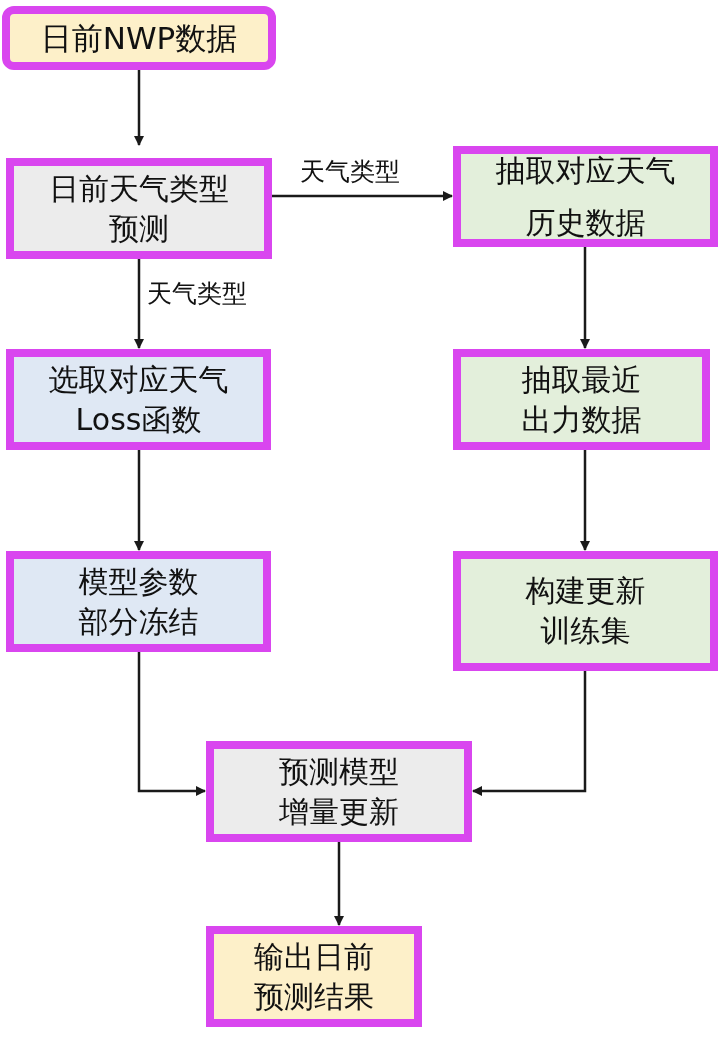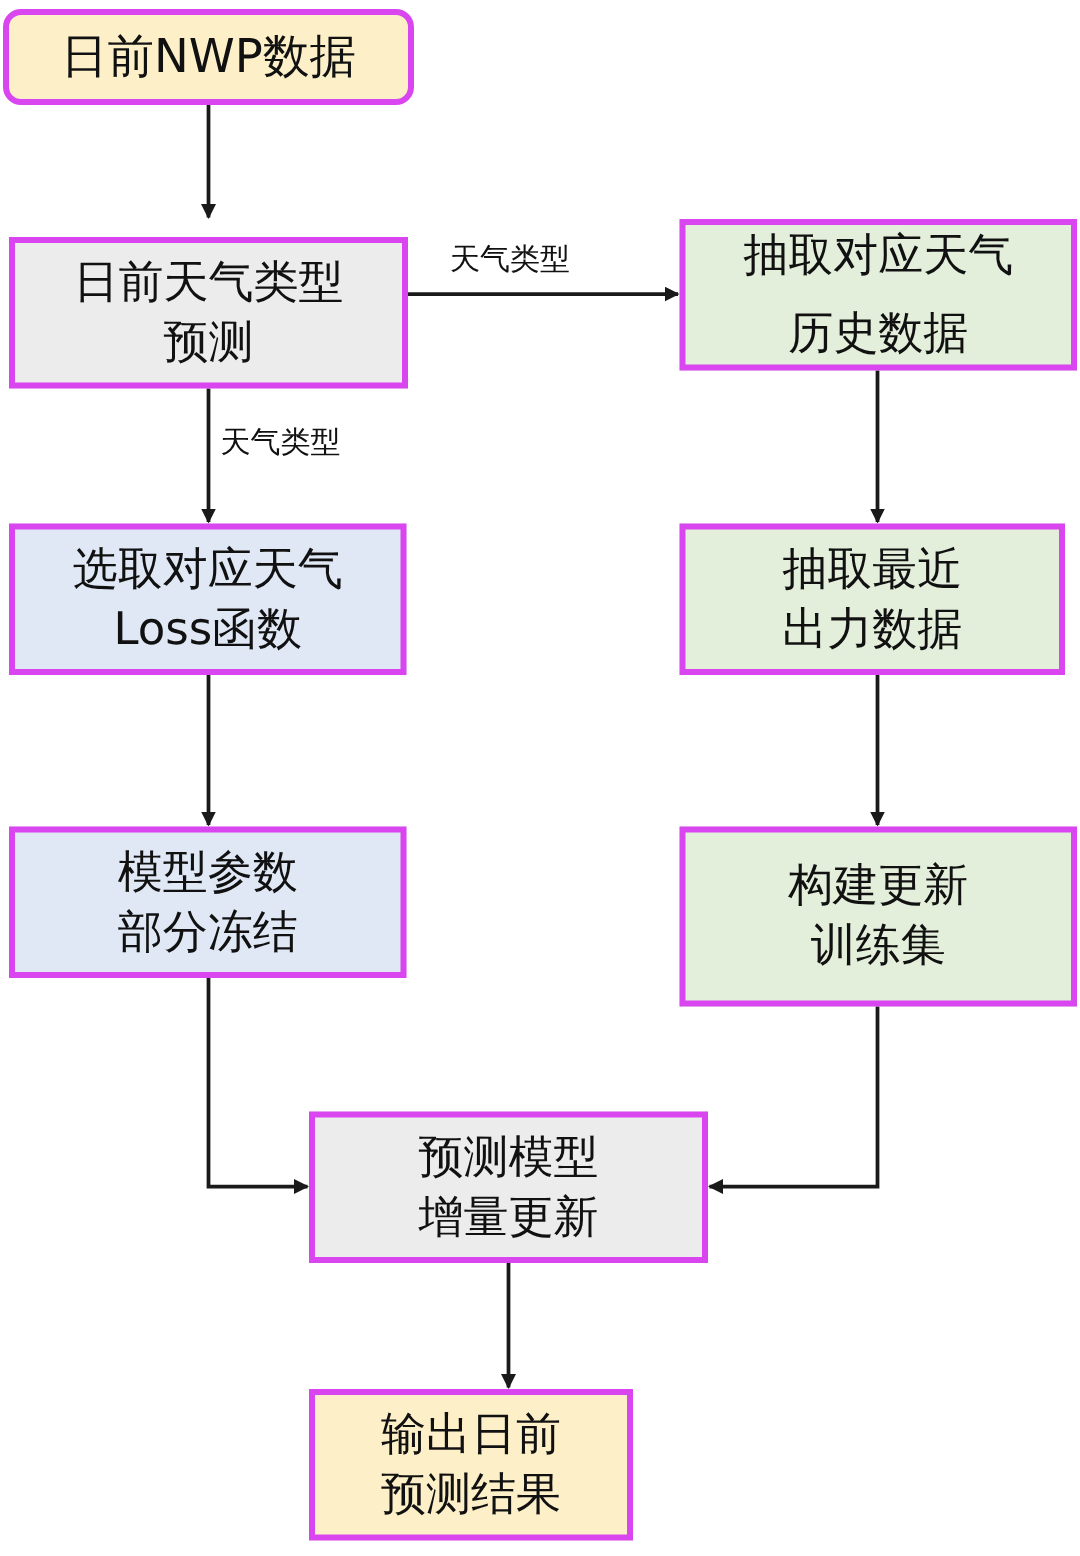--- a/index.html
+++ b/index.html
@@ -1,22 +1,22 @@
 <!DOCTYPE html>
 <html><head>
 <meta charset="utf-8">
 <style>
   html, body { margin:0; padding:0; background:#ffffff; }
   body { width:720px; height:1037px; position:relative; overflow:hidden;
          font-family:"DejaVu Sans", "Liberation Sans", sans-serif; color:#111; }
-  .box { position:absolute; box-sizing:border-box; border:4px solid #d946ef;
+  .box { position:absolute; box-sizing:border-box; border:8px solid #d946ef;
          display:flex; flex-direction:column; align-items:center; justify-content:center;
          font-size:30px; line-height:40px; text-align:left; }
   .box span { display:block; white-space:nowrap; }
-  .label { position:absolute; font-size:20px; line-height:28px; white-space:nowrap; }
+  .label { position:absolute; font-size:25px; line-height:28px; white-space:nowrap; }
   svg.wires { position:absolute; left:0; top:0; }
 </style>
 </head>
 <body>
 
 <svg class="wires" width="720" height="1037">
   <defs>
     <marker id="arrow" markerWidth="10" markerHeight="10" refX="9" refY="5" orient="auto" markerUnits="userSpaceOnUse">
       <path d="M0,0 L10,5 L0,10 Z" fill="#1a1a1a"></path>
     </marker>

